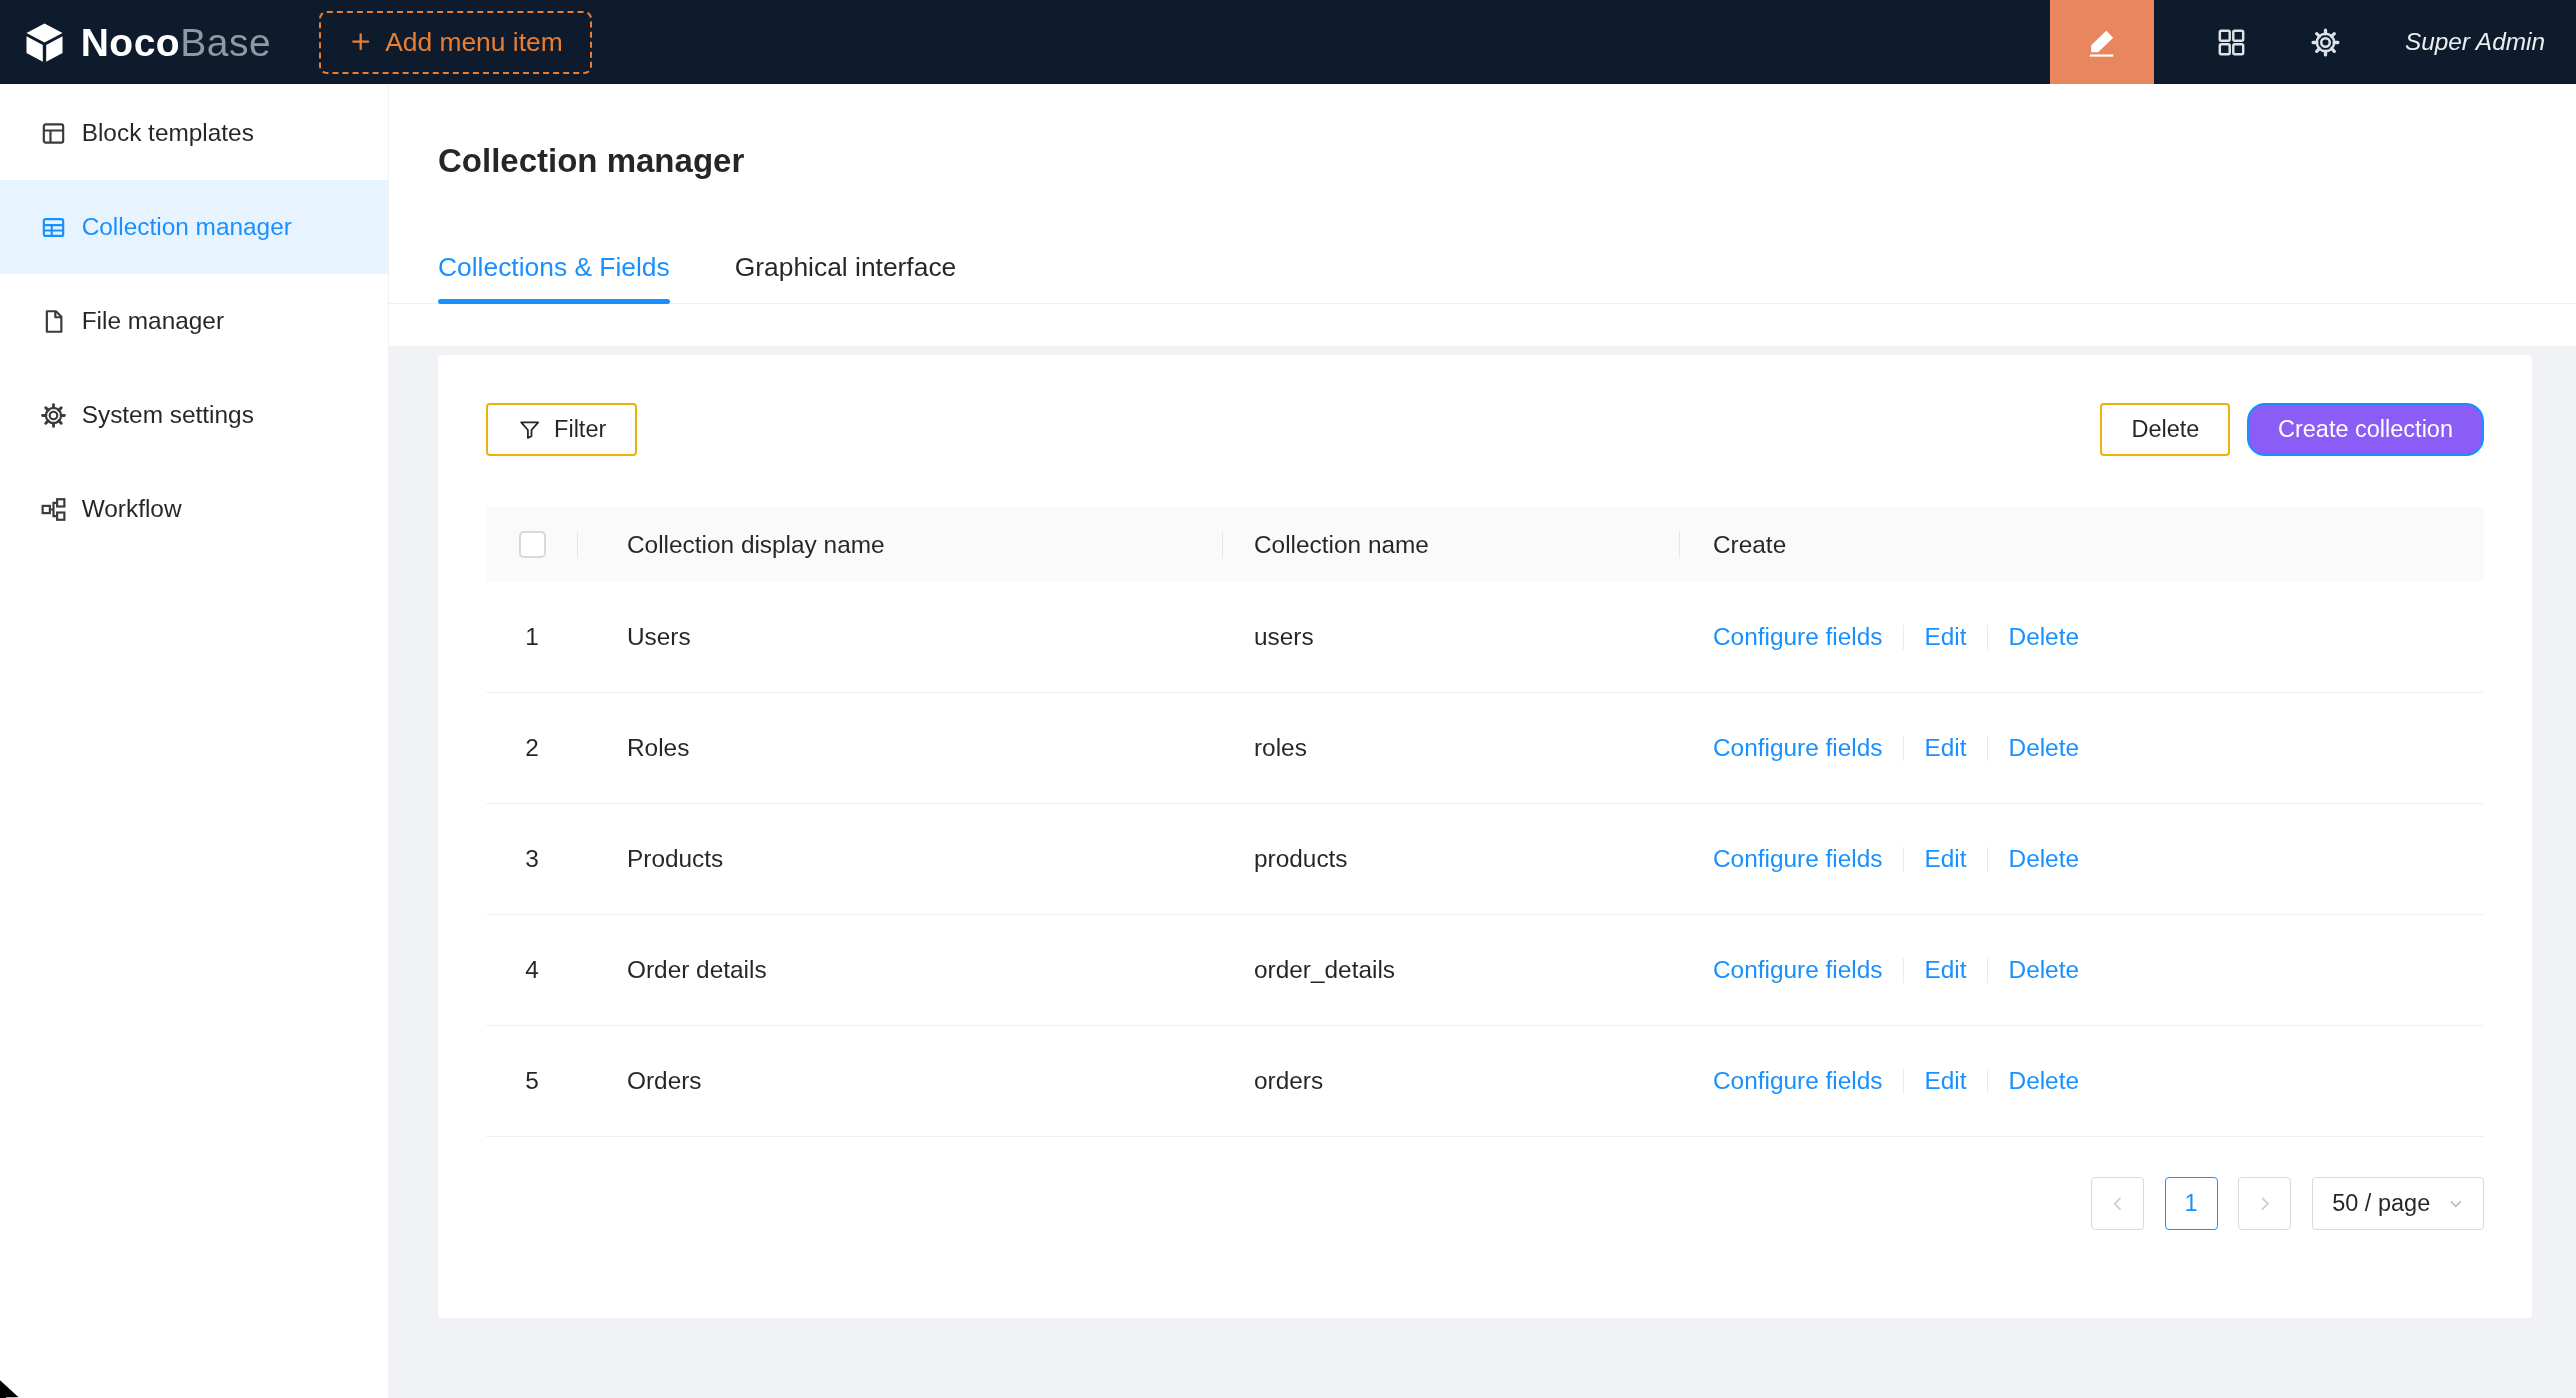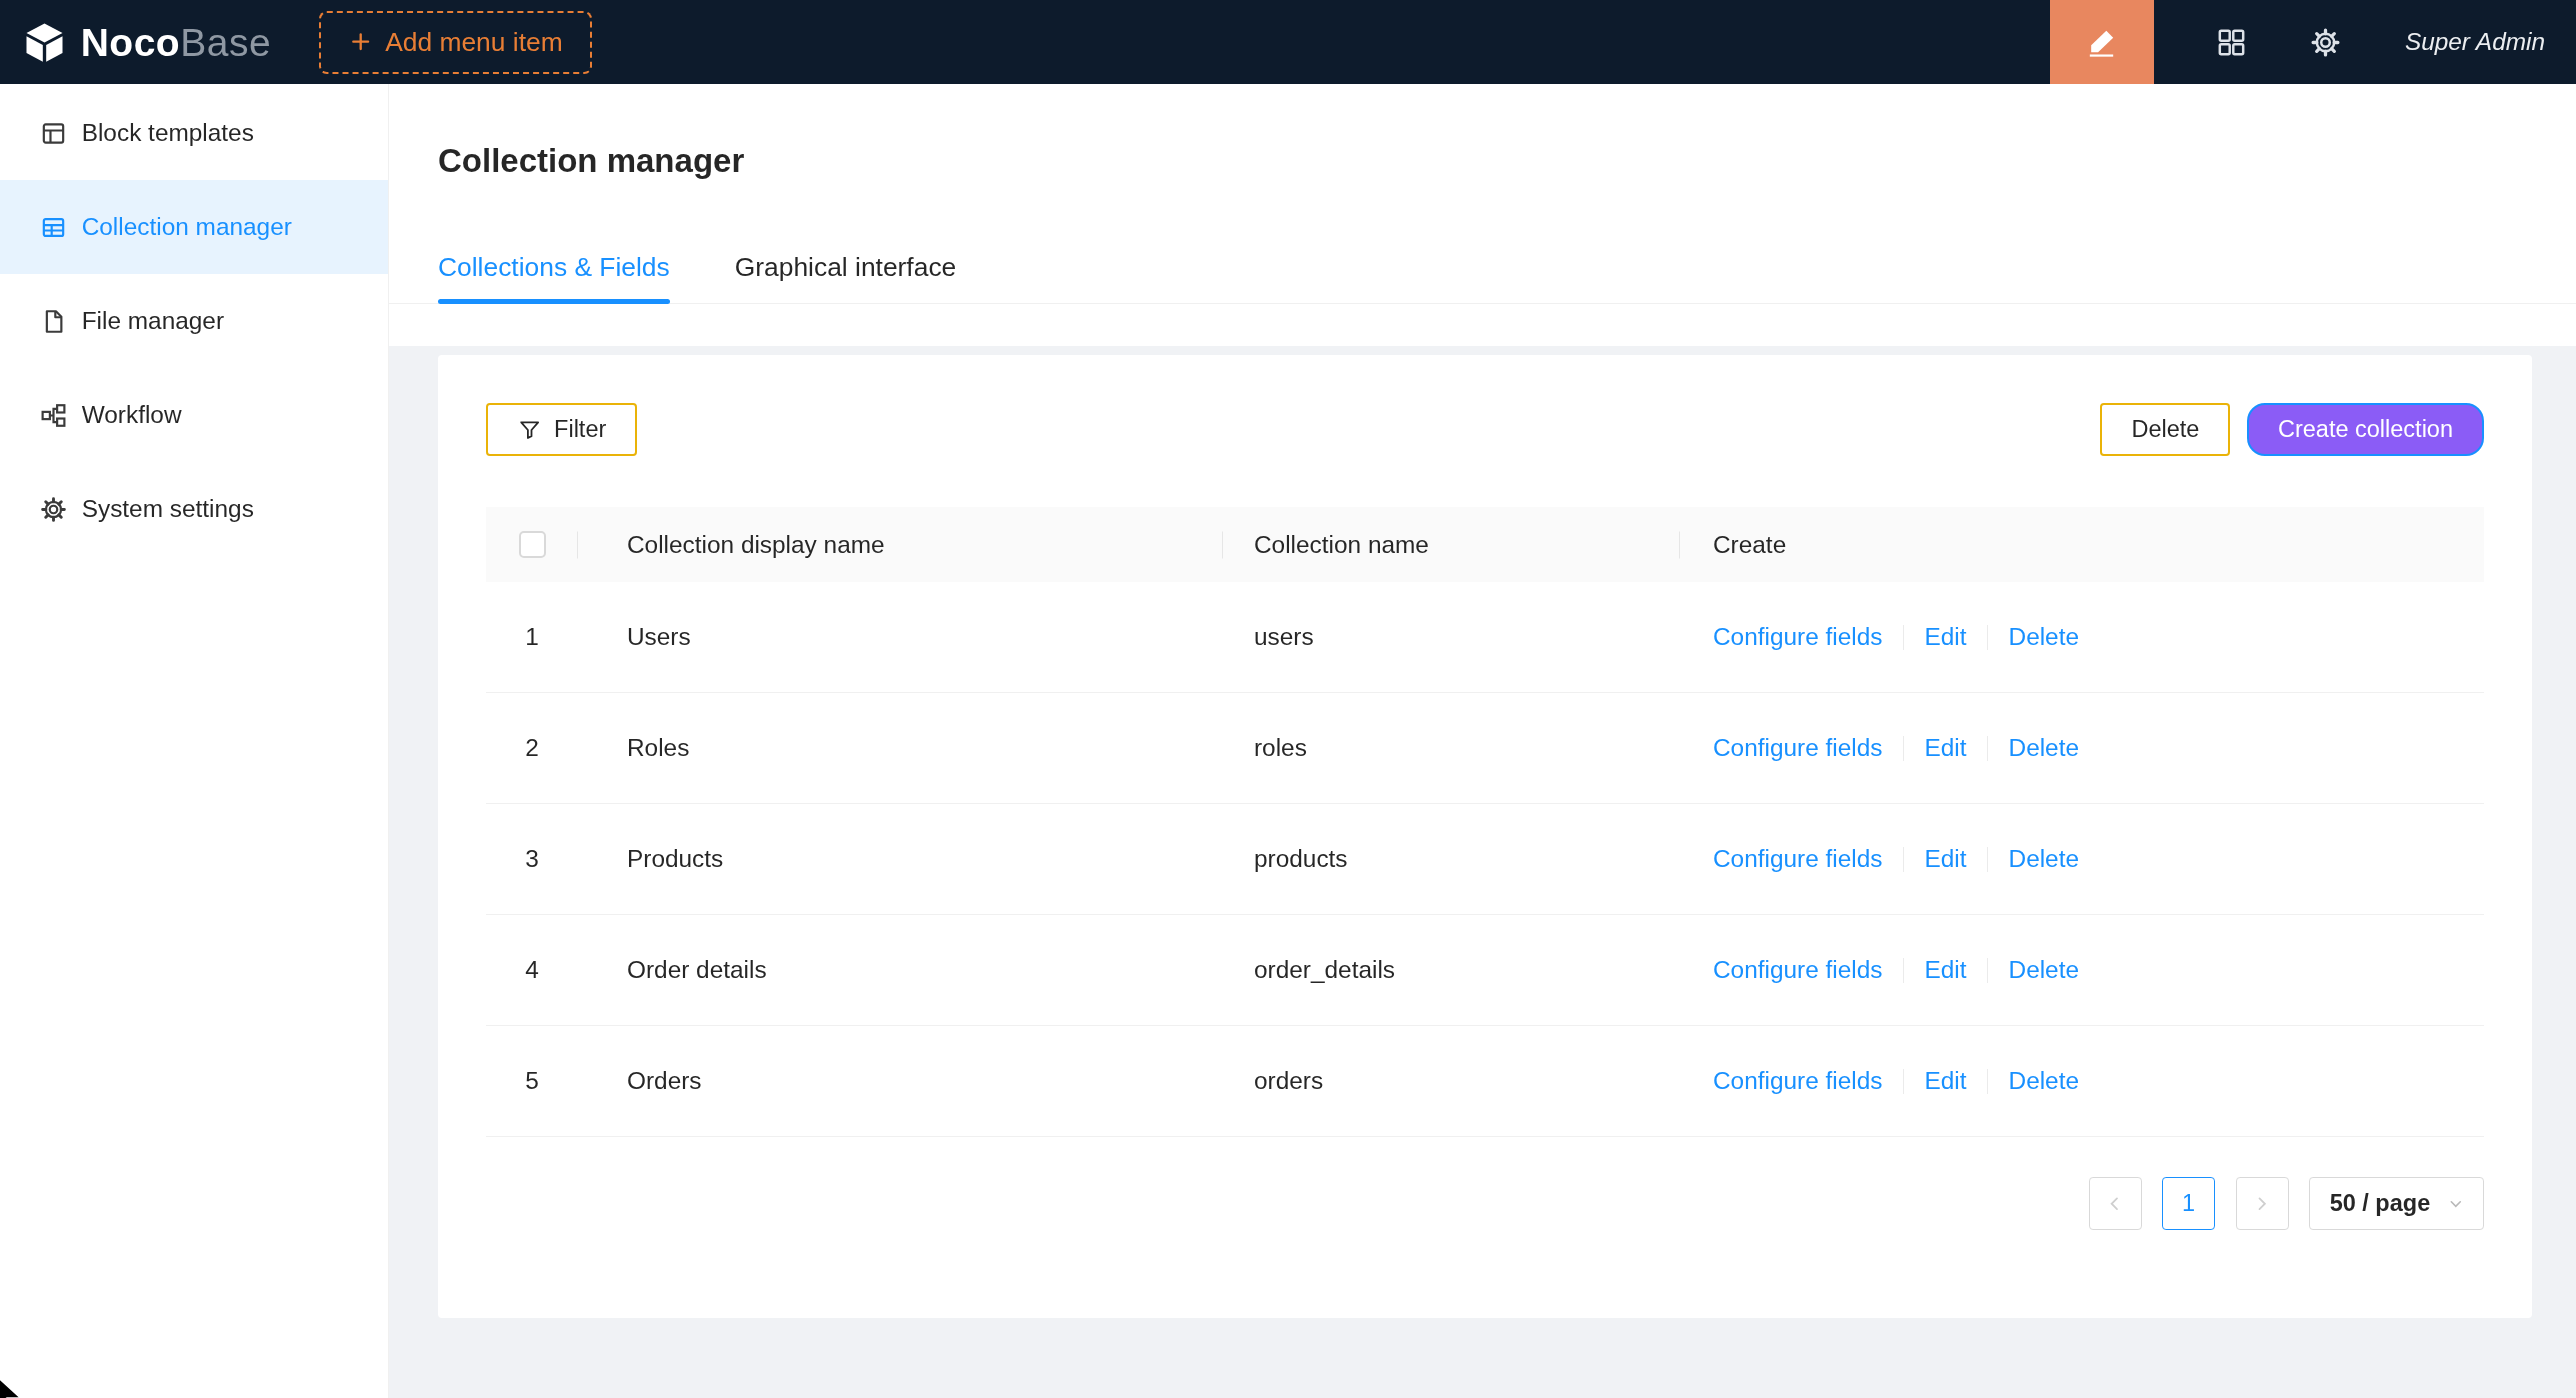--- a/index.html
+++ b/index.html
@@ -122,21 +122,21 @@
     border-radius: 3.9px; font-size: 23.5px; font-family: inherit; cursor: pointer;
     display: flex; align-items: center; justify-content: center; color: rgba(0,0,0,0.85);
   }
   .pg svg { width: 21.5px; height: 21.5px; }
   .pg.disabled { color: #cfcfcf; cursor: default; }
   .pg.disabled svg { color: #cfcfcf; }
   .pg.current { border-color: #1890ff; color: #1890ff; font-weight: 500; }
   .pg-size {
     height: 53px; border: 1px solid #d9d9d9; border-radius: 3.9px; background: #fff;
     display: flex; align-items: center; gap: 15.6px; padding: 0 17.6px 0 19.6px;
-    font-size: 23.5px; cursor: pointer; font-weight: bold;
+    font-size: 23.5px; cursor: pointer;
   }
   .pg-size svg { width: 19.6px; height: 19.6px; color: #b9b9b9; }
 
   
   .mouse-cursor {
     position: absolute; left: -2.9px; bottom: -3.9px; width: 21.5px; height: 25.4px;
     background: #000; clip-path: polygon(0 0, 100% 78%, 45% 78%, 0 100%);
   }
 </style>
 </head>
@@ -218,38 +218,38 @@
     <span>
       <svg viewBox="0 0 24 24" fill="none" stroke="currentColor" stroke-width="1.8" stroke-linejoin="round" style="width:29px;height:29px;display:block;">
         <path d="M6.5 3.5 h7.5 l4.5 4.5 v12.5 h-12 z"></path>
         <path d="M13.5 3.8 v4.7 h4.7"></path>
       </svg>
     </span>
     <span>File manager</span>
   </div>
   <div class="side-item">
     <span>
+      <svg viewBox="0 0 24 24" fill="none" stroke="currentColor" stroke-linecap="round" style="width:29px;height:29px;display:block;">
+        <circle cx="12" cy="12" r="3.1" stroke-width="1.8"></circle>
+        <circle cx="12" cy="12" r="6.3" stroke-width="1.8"></circle>
+        <path stroke-width="2.4" d="M12 5.7 V3 M12 18.3 V21 M5.7 12 H3 M18.3 12 H21 M16.45 7.55 L18.4 5.6 M7.55 7.55 L5.6 5.6 M16.45 16.45 L18.4 18.4 M7.55 16.45 L5.6 18.4"></path>
+      </svg>
+    </span>
+    <span>System settings</span>
+  </div>
+  <div class="side-item">
+    <span>
       <svg viewBox="0 0 24 24" fill="none" stroke="currentColor" stroke-width="1.8" style="width:29px;height:29px;display:block;">
         <rect x="3" y="9" width="6" height="6"></rect>
         <rect x="15" y="3.5" width="6" height="6"></rect>
         <rect x="15" y="14.5" width="6" height="6"></rect>
         <path d="M9 12 h3 M12 12 v-5.5 h3 M12 12 v5.5 h3"></path>
       </svg>
     </span>
     <span>Workflow</span>
-  </div>
-  <div class="side-item">
-    <span>
-      <svg viewBox="0 0 24 24" fill="none" stroke="currentColor" stroke-linecap="round" style="width:29px;height:29px;display:block;">
-        <circle cx="12" cy="12" r="3.1" stroke-width="1.8"></circle>
-        <circle cx="12" cy="12" r="6.3" stroke-width="1.8"></circle>
-        <path stroke-width="2.4" d="M12 5.7 V3 M12 18.3 V21 M5.7 12 H3 M18.3 12 H21 M16.45 7.55 L18.4 5.6 M7.55 7.55 L5.6 5.6 M16.45 16.45 L18.4 18.4 M7.55 16.45 L5.6 18.4"></path>
-      </svg>
-    </span>
-    <span>System settings</span>
   </div>
 </aside>
 
 <main class="main">
   <div class="page-header">
     <h1>Collection manager</h1>
     <div class="tabs">
       <div class="tab active">Collections &amp; Fields</div>
       <div class="tab">Graphical interface</div>
     </div>

